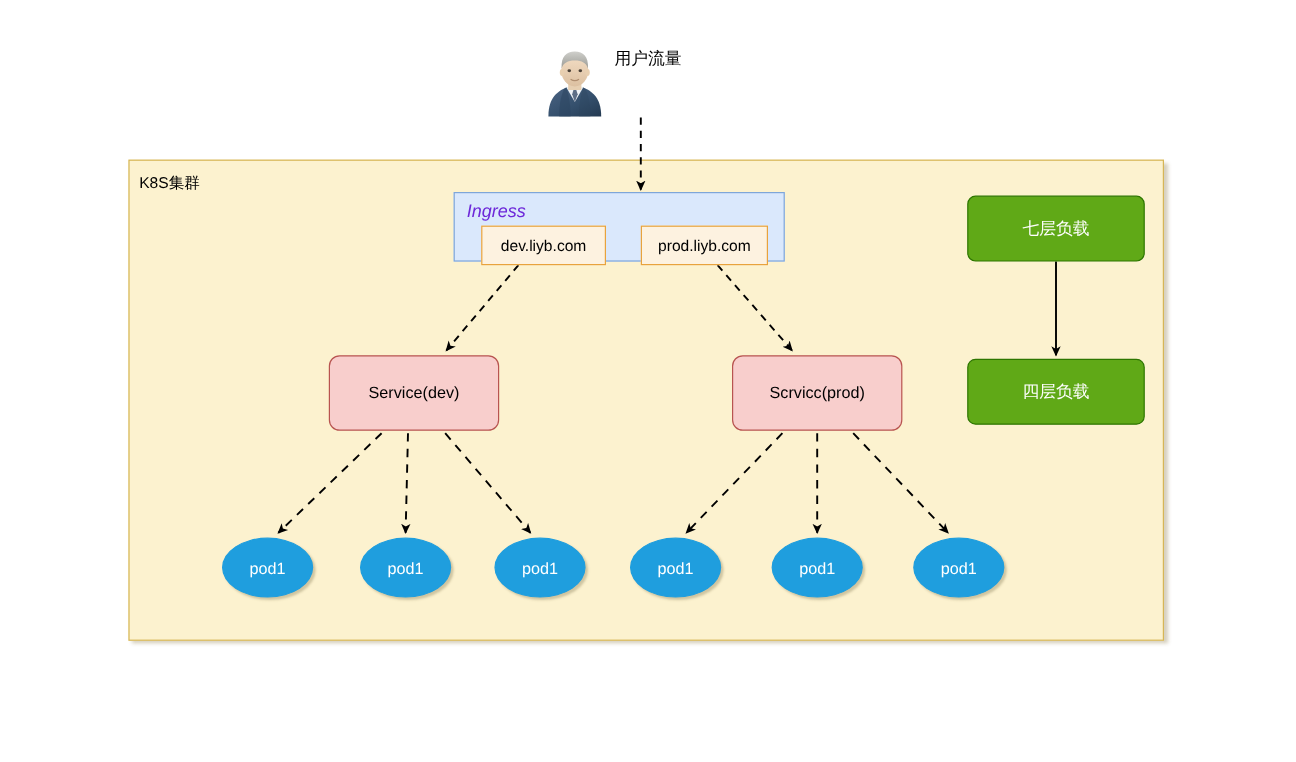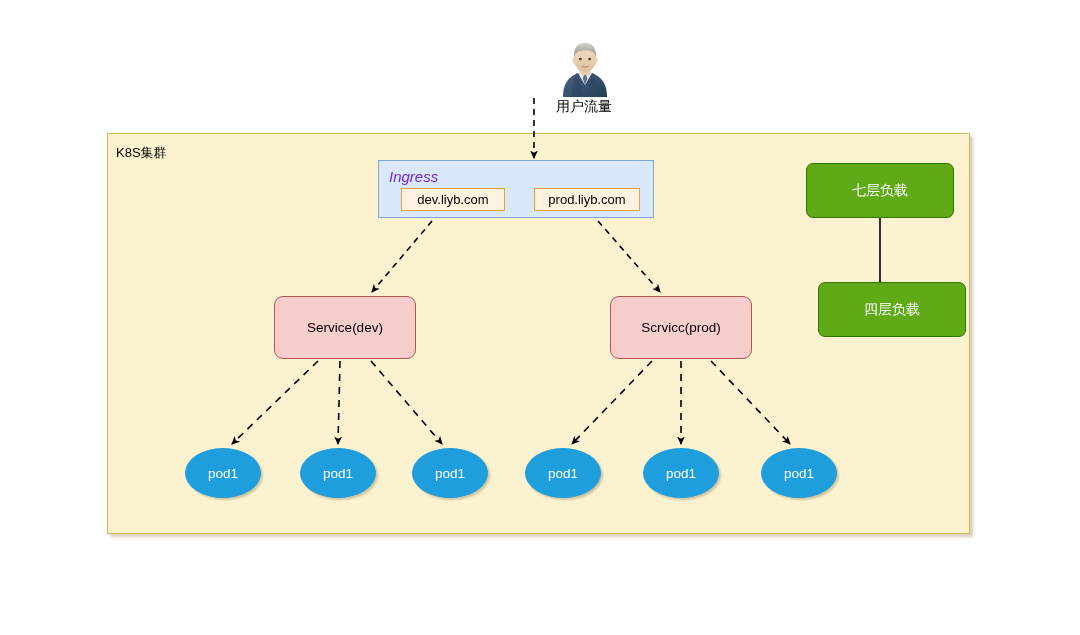--- a/index.html
+++ b/index.html
@@ -74,21 +74,21 @@
     position: absolute;
     left: 10px;
     top: 7px;
     font-size: 15px;
     color: #6d28d9;
     font-style: italic;
   }
   .host-box {
     position: absolute;
     top: 27px;
-    height: 23px;
+    height: 33px;
     background: #fdf2e0;
     border: 1.5px solid #e8a33d;
     box-sizing: border-box;
     font-size: 13px;
     color: #000000;
     display: flex;
     align-items: center;
     justify-content: center;
     white-space: nowrap;
     text-align: right;
@@ -146,33 +146,32 @@
     border-radius: 7px;
     box-sizing: border-box;
     display: flex;
     align-items: center;
     justify-content: center;
     color: #ffffff;
     font-size: 14px;
     z-index: 10;
   }
   .lb-l7 { top: 163px; }
-  .lb-l4 { top: 282px; margin-left: 12px; }
+  .lb-l4 { top: 299px; }
 
   
   .user-block {
     position: absolute;
     left: 452px;
     top: 40px;
     width: 160px;
     height: 62px;
     display: flex;
-    align-items: flex-end;
-    z-index: 10;
-    flex-direction: column;
+    align-items: flex-start;
+    z-index: 10;
   }
   .user-avatar {
     width: 54px;
     height: 58px;
     position: relative;
     flex: 0 0 auto;
   }
   .user-label {
     margin-left: 6px;
     font-size: 14px;

